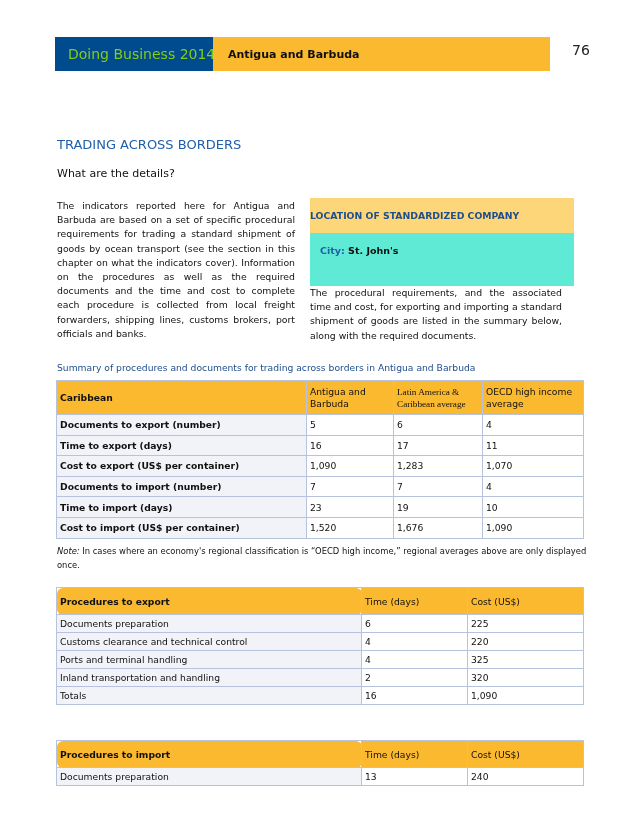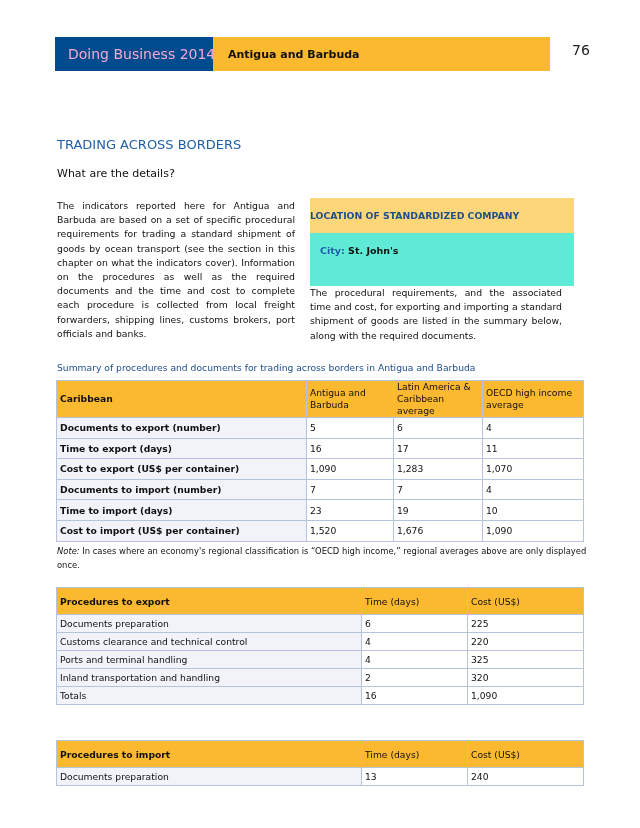--- a/index.html
+++ b/index.html
@@ -1,20 +1,20 @@
 <!DOCTYPE html>
 <html><head>
 <meta charset="utf-8">
 <style>
   * { box-sizing: border-box; margin: 0; padding: 0; }
   html, body { width: 640px; height: 828px; background: #ffffff; overflow: hidden; }
   body { position: relative; font-family: "DejaVu Sans", sans-serif; color: #111; }
 
   .header { position: absolute; left: 55px; top: 37px; width: 495px; height: 34px; display: flex; }
-  .header-left { background: #004b8d; color: #f9a8d4; width: 158px; height: 100%; display: flex; align-items: center; padding-left: 13px; font-size: 14px; white-space: nowrap; }
+  .header-left { background: #004b8d; color: #84cc16; width: 158px; height: 100%; display: flex; align-items: center; padding-left: 13px; font-size: 14px; white-space: nowrap; }
   .header-right { background: #fbb92f; flex: 1; height: 100%; display: flex; align-items: center; padding-left: 15px; font-size: 11px; font-weight: bold; color: #111; }
   .page-num { position: absolute; left: 572px; top: 42px; font-size: 14px; color: #222; }
 
   .section-title { position: absolute; left: 57px; top: 137px; font-size: 13px; color: #1f5fa8; letter-spacing: 0; }
   .subtitle { position: absolute; left: 57px; top: 167px; font-size: 11px; color: #111; }
 
   .intro { position: absolute; left: 57px; top: 199px; width: 238px; font-size: 9.3px; line-height: 14.2px; text-align: justify; color: #111; }
 
   .location-box { position: absolute; left: 310px; top: 198px; width: 264px; height: 88px; }
   .loc-head { background: #fdd67a; height: 35px; display: flex; align-items: center; font-size: 9.3px; font-weight: bold; color: #1f4e8c; }
@@ -27,28 +27,28 @@
 
   table { border-collapse: collapse; position: absolute; font-size: 9.2px; }
   td, th { border: 1px solid #b7c3dc; text-align: left; font-weight: normal; vertical-align: middle; padding: 0 3px; }
   th { background: #fbb92f; }
   .summary-table { left: 56px; top: 380px; width: 528px; }
   .summary-table th { height: 34px; line-height: 12px; }
   .summary-table td { height: 20.6px; }
   .summary-table td.label { background: #f1f3f8; font-weight: bold; width: 250px; }
   .summary-table th.label { font-weight: bold; }
   .summary-table .c1 { width: 87px; }
-  .summary-table .c2 { width: 89px; }
+  .summary-table .c2 { width: 89px; font-family: Liberation Serif, serif; }
 
   .note { position: absolute; left: 57px; top: 544px; width: 530px; font-size: 8.4px; line-height: 14px; color: #111; }
   .note i { font-style: italic; }
 
   .proc-table { left: 56px; width: 528px; }
   .proc-table th { height: 27px; }
-  .proc-table th.label { font-weight: bold; }
+  .proc-table th.label { font-weight: bold; border-radius: 6px; }
   .proc-table td { height: 18px; }
   .proc-table td.label { background: #f1f3f8; width: 305px; }
   .proc-table .time { width: 106px; margin-top: 48px; }
   .export-table { top: 587px; }
   .import-table { top: 740px; }
 </style>
 </head>
 <body>
 
 <div class="header">

